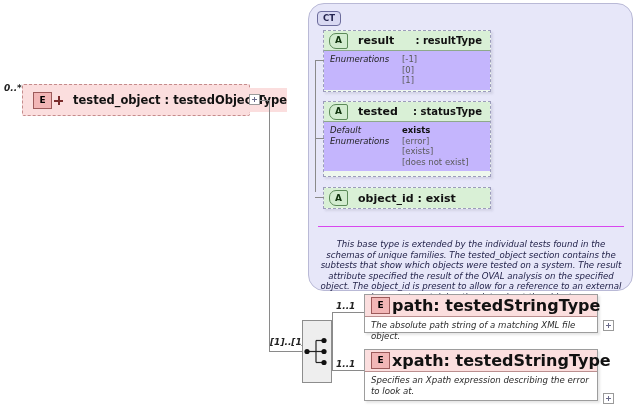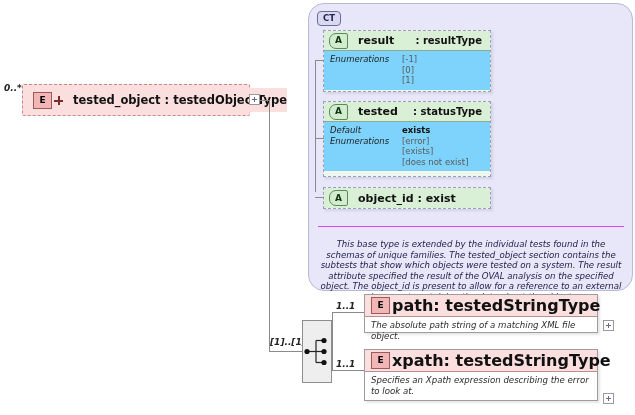--- a/index.html
+++ b/index.html
@@ -109,21 +109,21 @@
   }
   .attr-name{
     margin-left:10px;font-size:11px;font-weight:bold;color:#111;
     white-space:nowrap;
   }
   .attr-type{
     margin-left:auto;margin-right:8px;
     font-size:10px;font-weight:bold;color:#111;white-space:nowrap;
   }
   .attr-body{
-    background:#7dd3fc;padding:3px 0 4px 0;
+    background:#c4b5fd;padding:3px 0 4px 0;
     display:flex;
   }
   .facet-keys{
     width:72px;padding-left:6px;flex:none;
     font-size:8.5px;font-style:italic;color:#222;line-height:10.5px;
   }
   .facet-vals{
     font-size:8.5px;color:#5a5a5a;line-height:10.5px;
   }
   .facet-vals .bold{font-weight:bold;color:#111;}

